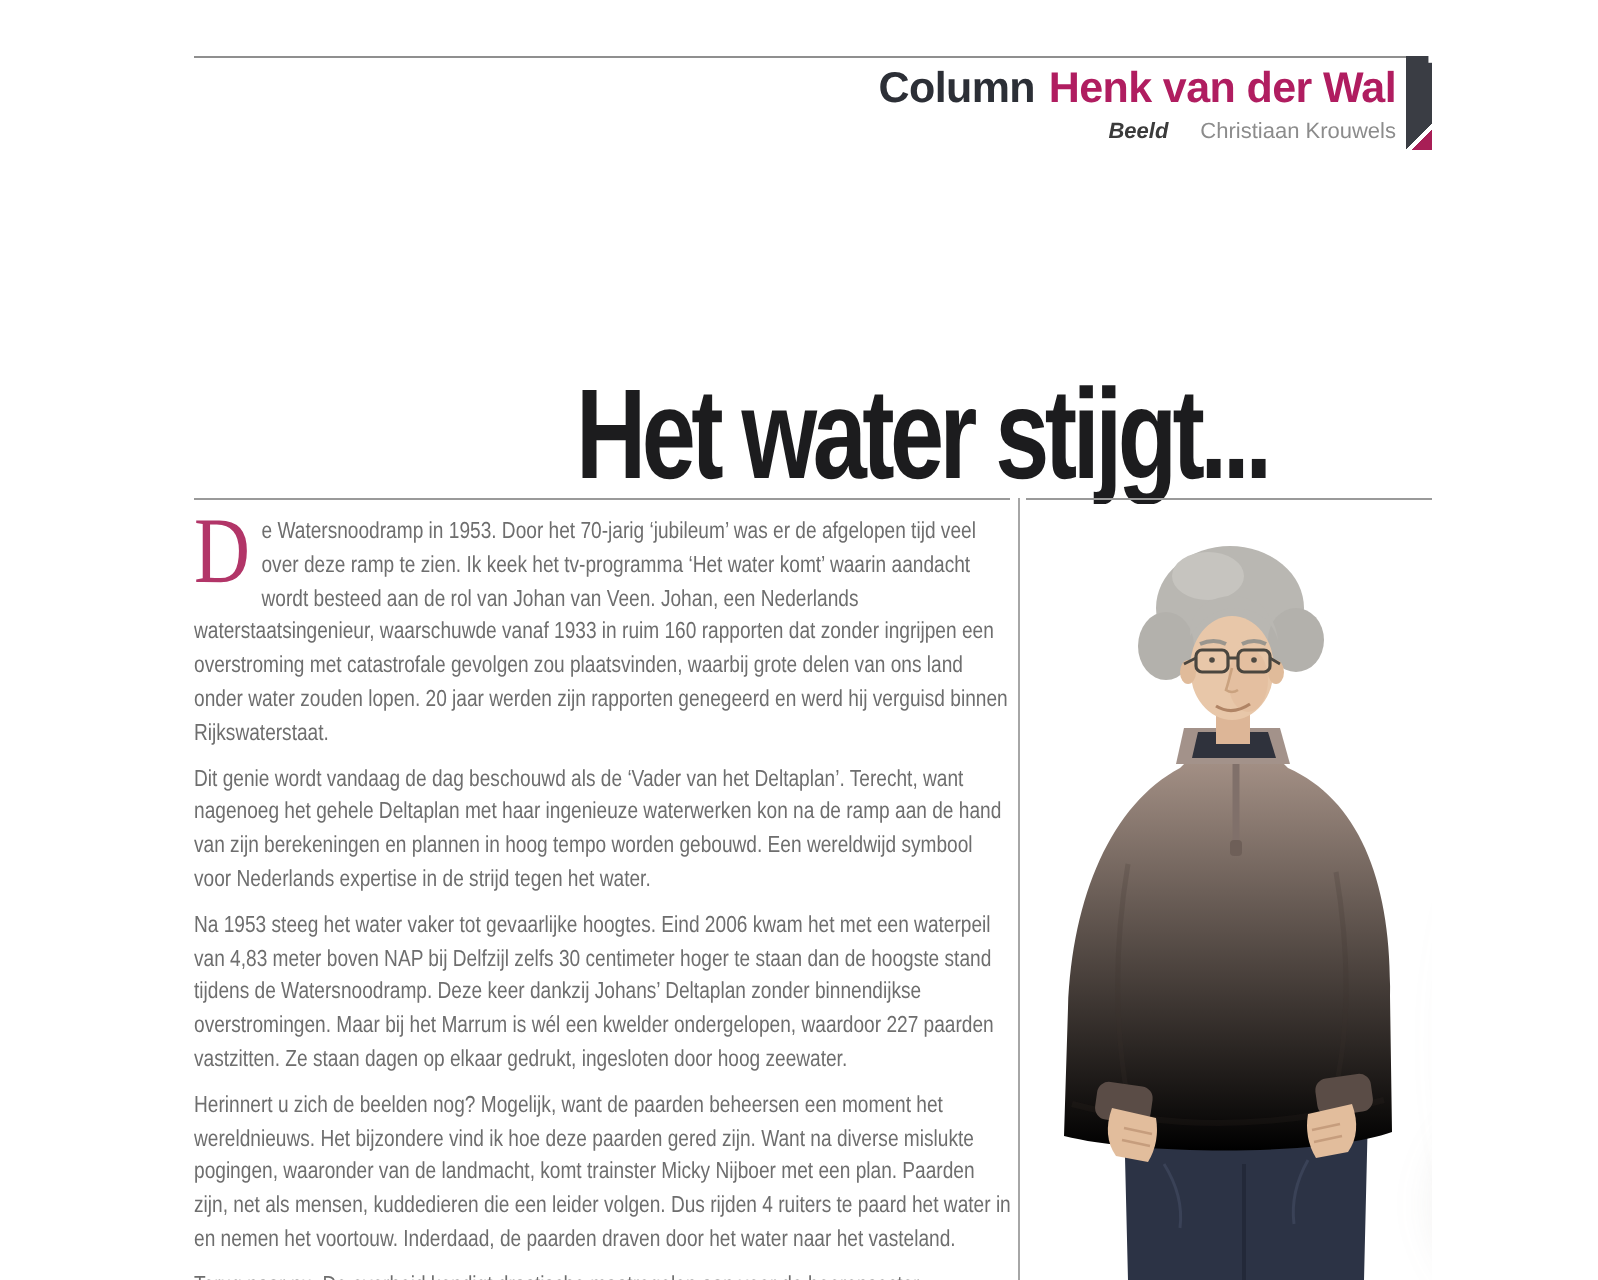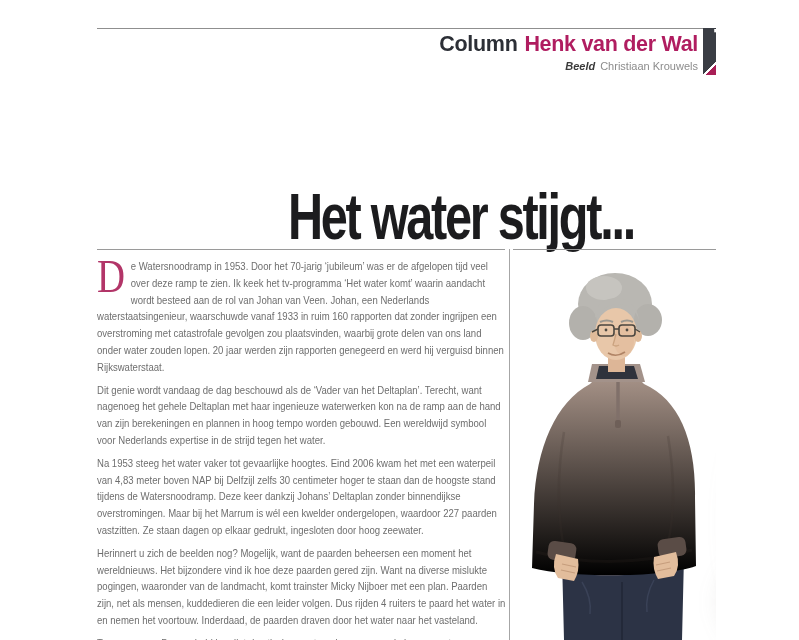--- a/index.html
+++ b/index.html
@@ -8,21 +8,21 @@
 
   
   .top-rule{position:absolute;left:97px;top:28px;width:606px;height:1px;background:#8f8f8f;}
 
   
   .header{position:absolute;left:300px;top:33px;width:398px;text-align:right;line-height:1.1;}
   .header-line1{font-size:21.5px;font-weight:bold;letter-spacing:-0.3px;color:#2c2f36;white-space:nowrap;}
   .header-line1 .author{color:#b01d60;margin-left:0.32em;}
   .header-line2{font-size:11px;margin-top:3px;white-space:nowrap;}
   .header-line2 .beeld{font-weight:bold;color:#3b3b3b;font-style:italic;}
-  .header-line2 .credit{color:#8c8c8c;margin-left:5px;}
+  .header-line2 .credit{color:#8c8c8c;margin-left:16px;}
 
   
   .logo{position:absolute;left:703px;top:28px;width:49px;height:47px;
         background:linear-gradient(135deg,#3a3d44 0 48.8%,#ffffff 48.8% 52%,#a81e56 52% 100%);}
   .logo .g7{position:absolute;top:-3px;left:10px;color:#fff;font-weight:bold;font-size:29px;line-height:1;}
   .logo .gl{position:absolute;bottom:1px;right:7px;color:#fff;font-weight:bold;font-size:27px;line-height:1;}
 
   
   .title{position:absolute;left:288px;top:180px;margin:0;font-size:64px;font-weight:bold;
          letter-spacing:-3px;color:#1c1c1e;white-space:nowrap;

